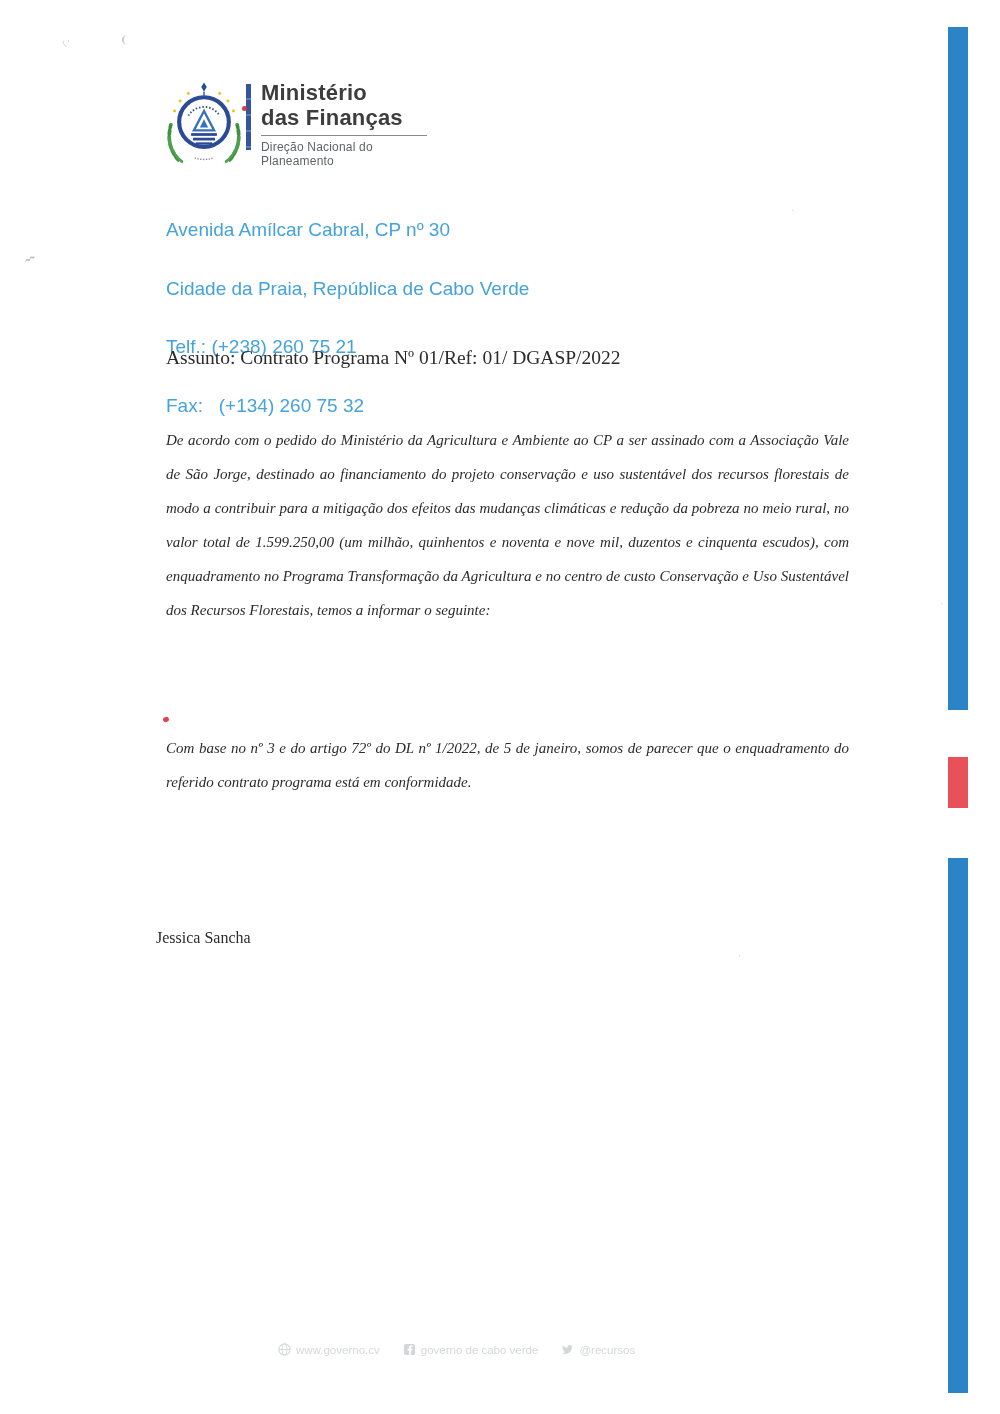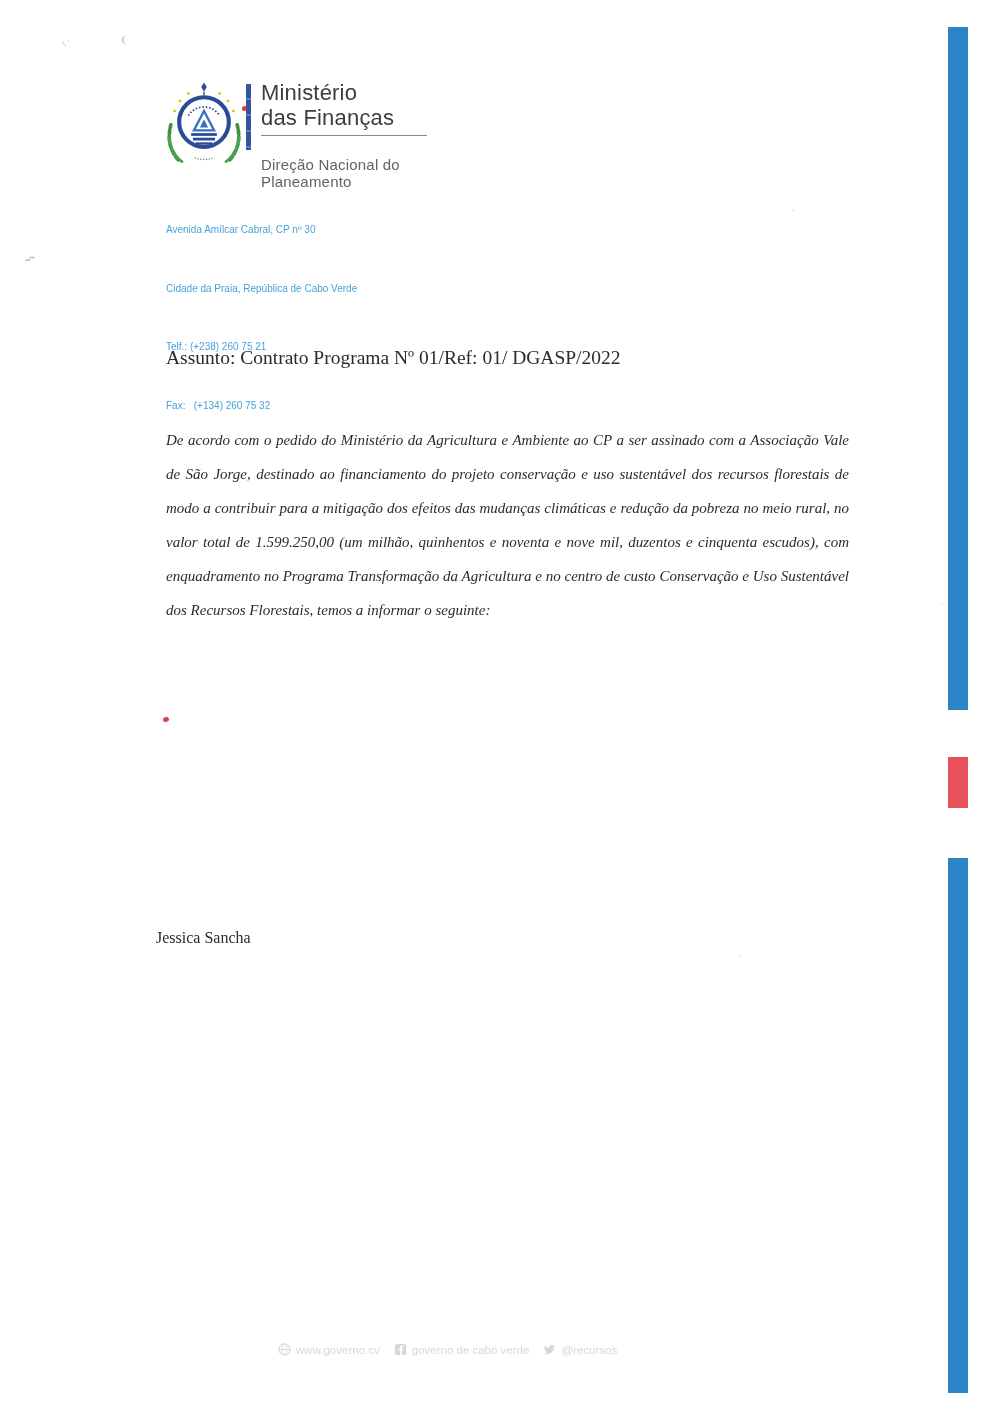--- a/index.html
+++ b/index.html
@@ -8,44 +8,44 @@
     background:#ffffff;overflow:hidden;
     font-family:"Liberation Serif", serif;color:var(--body-text,#2b2b2b);
   }
   
   .letterhead{position:absolute;left:158px;top:80px;display:flex;align-items:flex-start;}
   .emblem{width:92px;height:86px;}
   .logo-sep{position:relative;width:5px;margin-left:-4px;margin-top:4px;height:66px;
     background:repeating-linear-gradient(to bottom,#35549e 0 14px,#5c7cc0 14px 16px);}
   .logo-sep .reddot{position:absolute;left:-4px;top:22px;width:5px;height:5px;border-radius:50%;background:#d93a44;}
   .logo-text{margin-left:10px;font-family:"Liberation Sans",sans-serif;}
-  .ministry{font-size:22px;font-weight:normal;color:var(--ministry-text,#3d3d3d);line-height:25px;letter-spacing:.2px;}
-  .department{margin-top:5px;padding-top:20px;border-top:1.5px solid #8a8a8a;
-    font-size:15px;color:var(--department-text,#5f6368);width:166px;letter-spacing:.2px;}
+  .ministry{font-size:22px;font-weight:bold;color:var(--ministry-text,#3d3d3d);line-height:25px;letter-spacing:.2px;}
+  .department{margin-top:5px;padding-top:4px;border-top:1.5px solid #8a8a8a;
+    font-size:12px;color:var(--department-text,#5f6368);width:166px;letter-spacing:.2px;}
   .address{position:absolute;left:166px;top:181px;font-family:"Liberation Sans",sans-serif;
-    font-size:10px;line-height:19.5px;color:var(--address-blue,#45a3d9);white-space:pre;}
+    font-size:19px;line-height:19.5px;color:var(--address-blue,#45a3d9);white-space:pre;}
   .doc-title{position:absolute;left:166px;width:683px;top:277px;text-align:center;
     font-size:20.5px;font-weight:bold;letter-spacing:.5px;}
   .doc-title span{text-decoration:underline;text-underline-offset:3px;}
   .subject{position:absolute;left:166px;width:700px;top:347px;font-size:19.5px;}
   .para{position:absolute;left:166px;width:683px;font-size:15px;line-height:34px;
     text-align:justify;font-style:italic;}
   .para.p1{top:408px;}
   .para.p2{top:716px;}
   .red-pen-dot{position:absolute;left:163px;top:717px;width:6px;height:5px;border-radius:50%;
     background:#e4404d;transform:rotate(-20deg);}
   .dateline{position:absolute;left:166px;top:861px;font-size:19.5px;}
   .signature{position:absolute;left:156px;top:929px;font-size:16px;}
   
   .bar{position:absolute;left:948px;width:20px;}
   .bar.blue-top{top:27px;height:683px;background:var(--accent-blue,#2b84c6);}
   .bar.red-mid{top:757px;height:51px;background:var(--accent-red,#e8505a);}
   .bar.blue-bottom{top:858px;height:535px;background:var(--accent-blue,#2b84c6);}
   
-  .footer{position:absolute;left:278px;top:1343px;display:flex;align-items:center;
+  .footer{position:absolute;left:278px;top:1343px;display:flex;align-items:center;gap:9px;
     font-family:"Liberation Sans",sans-serif;font-size:11.5px;color:#9aa0a6;opacity:.42;}
   .footer .seg{display:flex;align-items:center;gap:5px;margin-right:14px;}
   .f-ico{width:13px;height:13px;display:inline-block;}
   
   .artifact{position:absolute;color:#c9c9c9;font-size:10px;pointer-events:none;}
 </style>
 </head>
 <body>
 
 <div class="page">
@@ -99,20 +99,21 @@
     <div>Telf.: (+238) 260 75 21</div>
     <div>Fax:   (+134) 260 75 32</div>
   </div>
 
 
   <div class="subject">Assunto: Contrato Programa Nº 01/Ref: 01/ DGASP/2022</div>
 
   <p class="para p1">De acordo com o pedido do Ministério da Agricultura e Ambiente ao CP a ser assinado com a Associação Vale de São Jorge, destinado ao financiamento do projeto conservação e uso sustentável dos recursos florestais de modo a contribuir para a mitigação dos efeitos das mudanças climáticas e redução da pobreza no meio rural, no valor total de 1.599.250,00 (um milhão, quinhentos e noventa e nove mil, duzentos e cinquenta escudos), com enquadramento no Programa Transformação da Agricultura e no centro de custo Conservação e Uso Sustentável dos Recursos Florestais, temos a informar o seguinte:</p>
 
   <span class="red-pen-dot"></span>
+  <p class="para p2">Com base no nº 3 e do artigo 72º do DL nº 1/2022, de 5 de janeiro, somos de parecer que o enquadramento do referido contrato programa está em conformidade.</p>
 
   <div class="signature">Jessica Sancha</div>
 
   <div class="bar blue-top"></div>
   <div class="bar red-mid"></div>
   <div class="bar blue-bottom"></div>
 
   <div class="footer">
     <span class="seg">
       <svg class="f-ico" viewBox="0 0 14 14">

